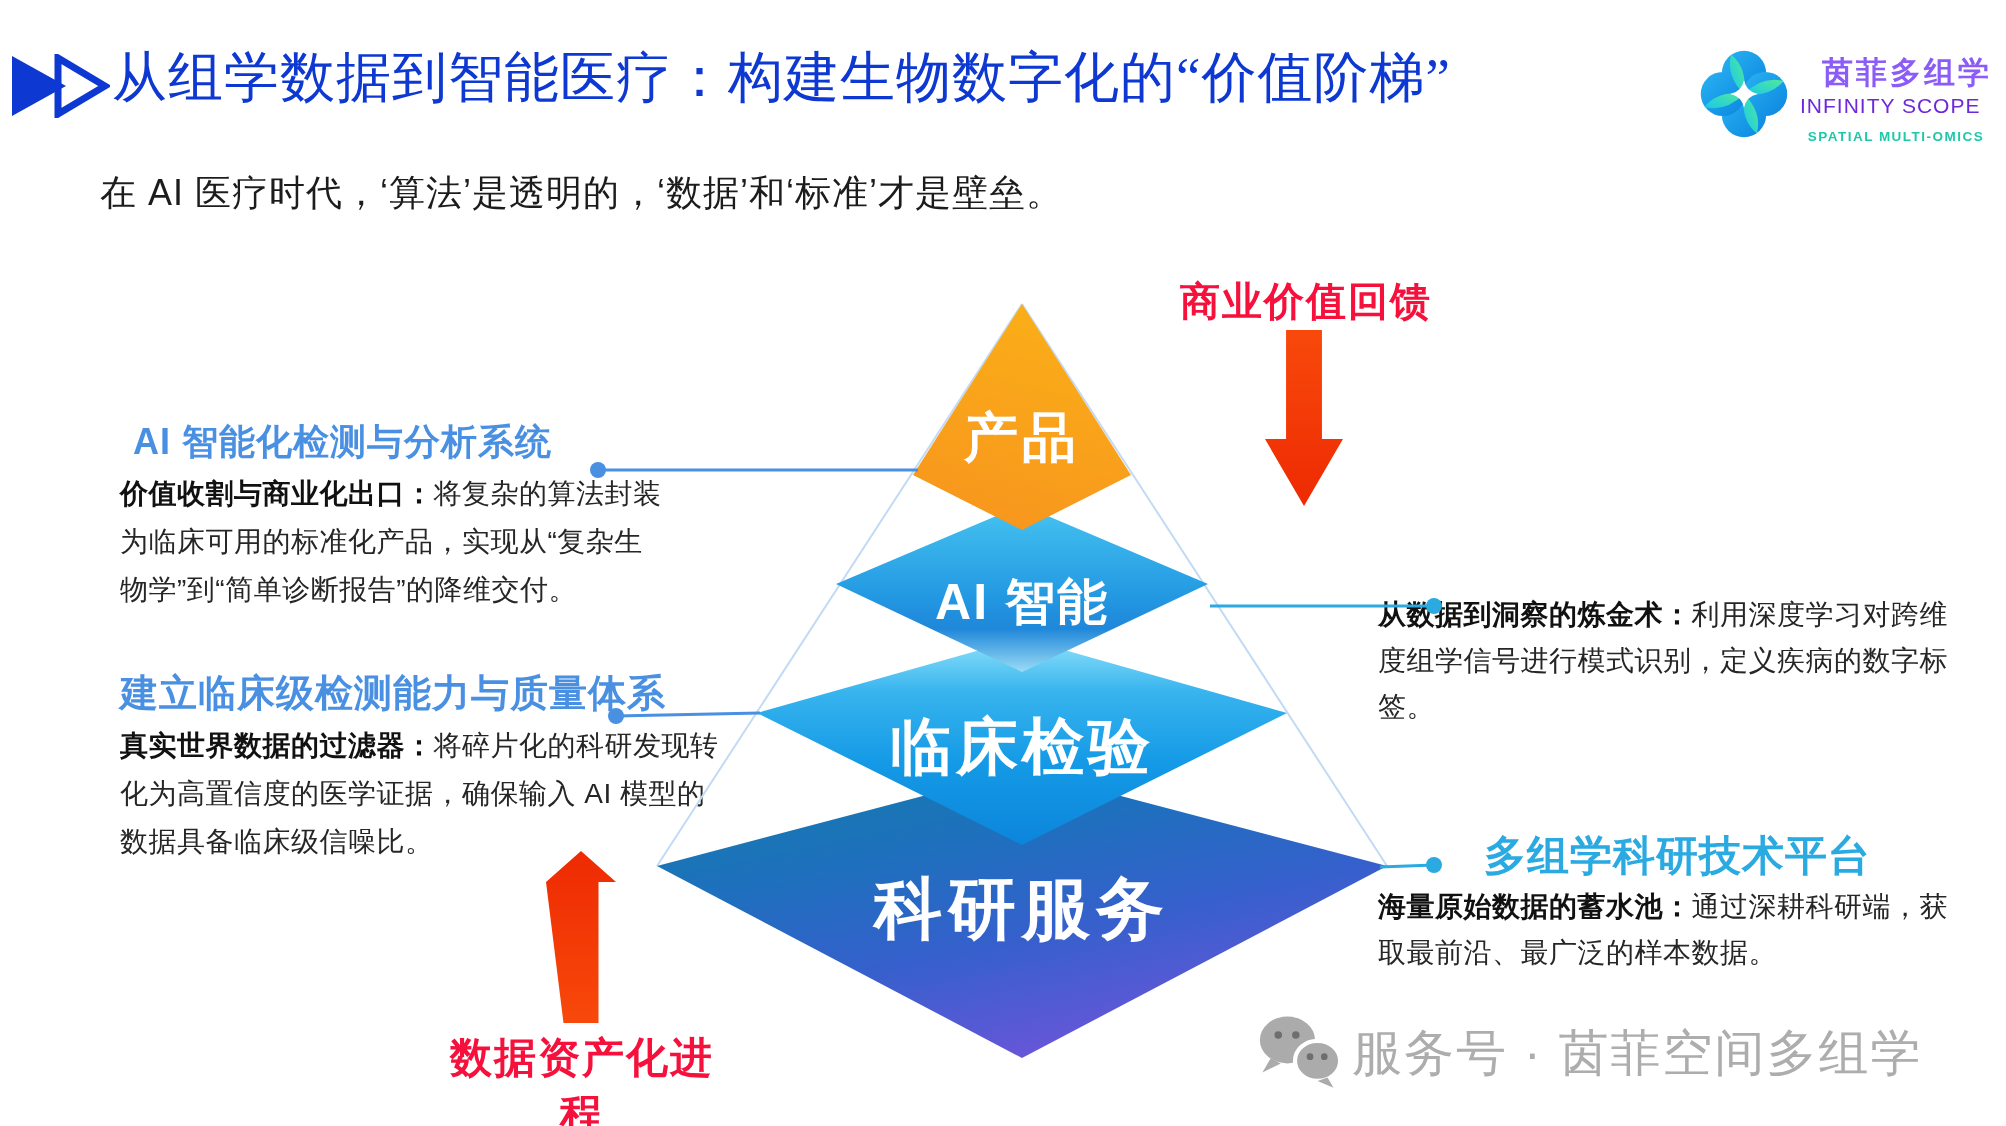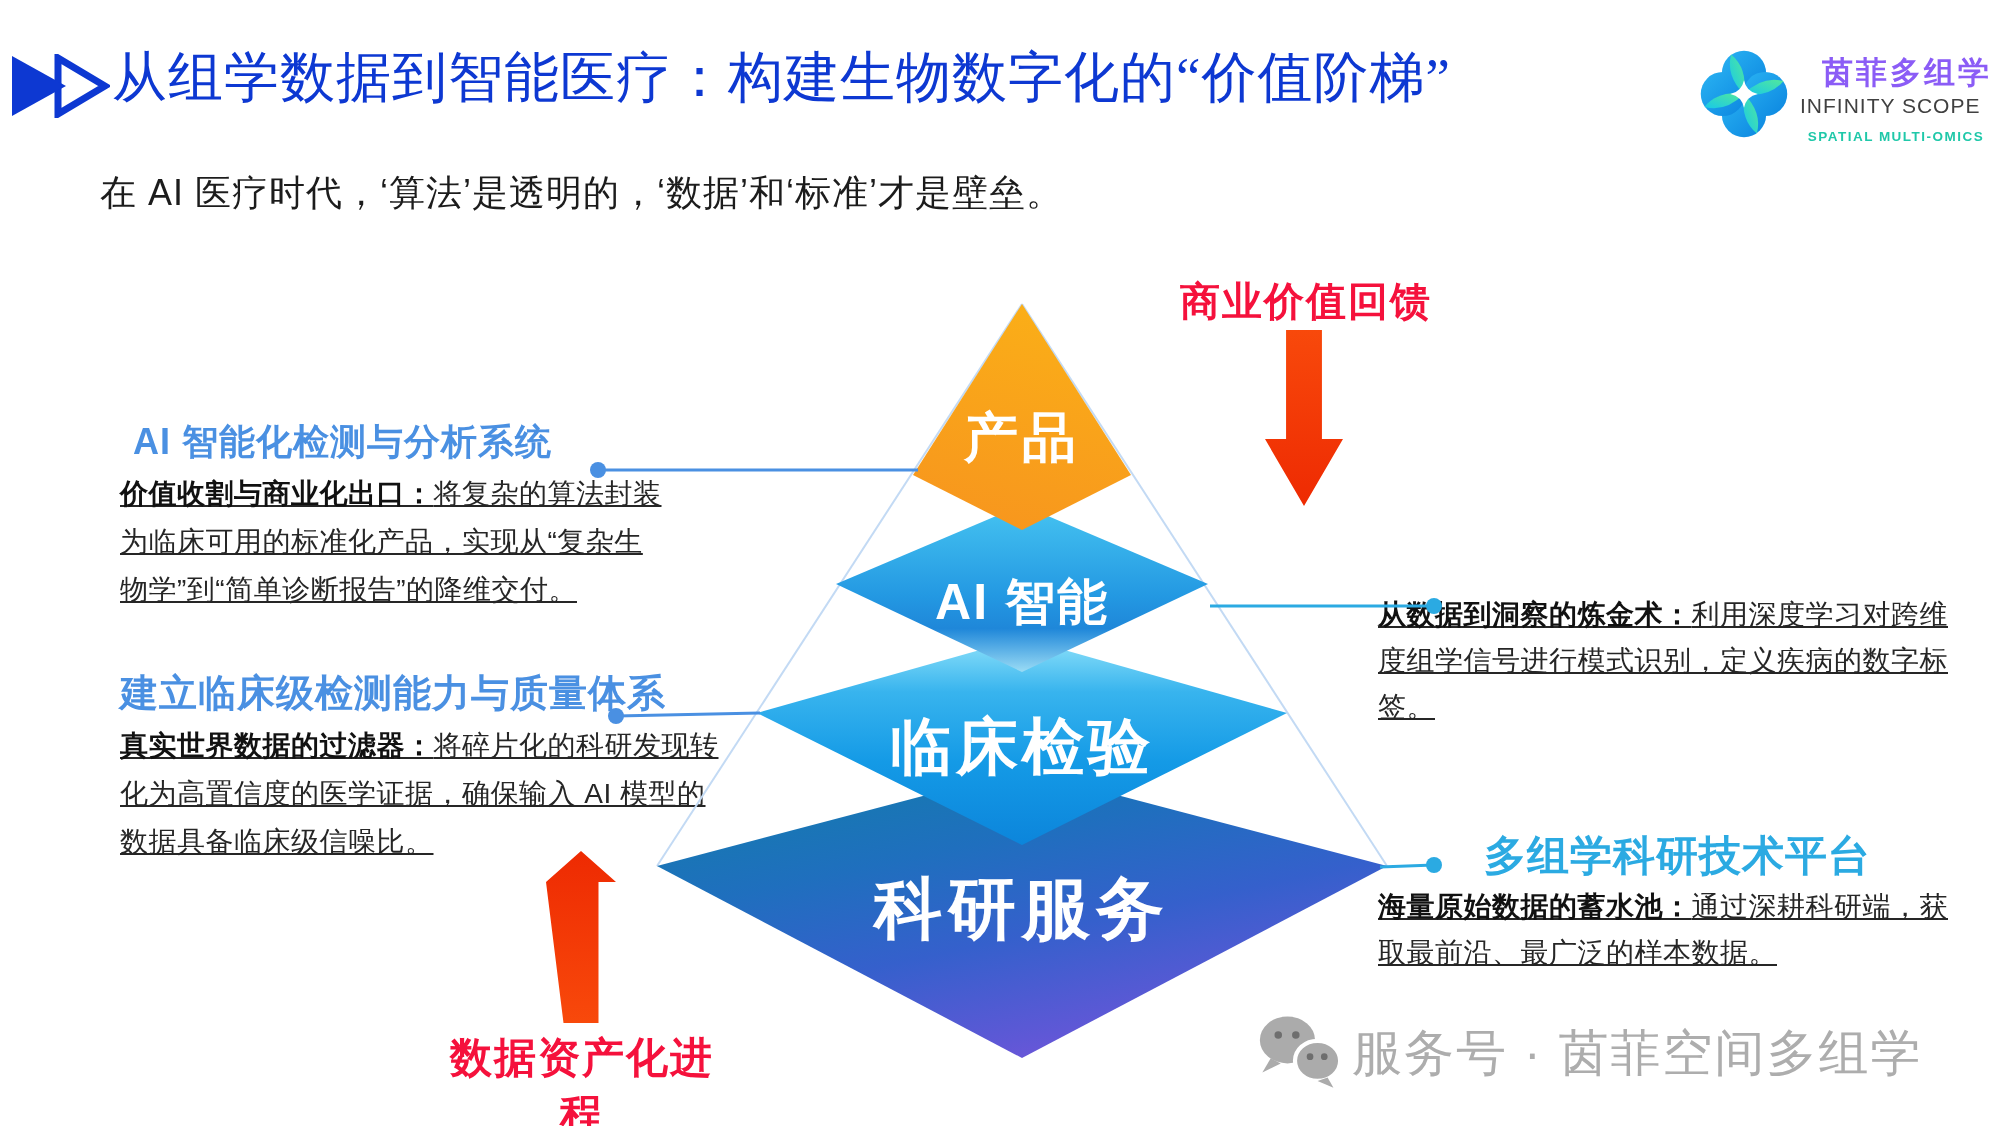--- a/index.html
+++ b/index.html
@@ -16,21 +16,21 @@
     font-size:55px;font-weight:400;color:#0d38d2;letter-spacing:1px;line-height:68px;
   }
   .subtitle{
     left:100px;top:168px;width:1400px;
     font-size:36px;color:#1c1c1c;letter-spacing:1px;line-height:50px;
   }
   .logo-box{left:1698px;top:46px;width:300px;height:100px;}
   .logo-icon{position:absolute;left:0;top:2px;width:92px;height:92px;}
   .logo-text{position:absolute;left:102px;top:10px;}
   .logo-cn{font-size:31px;font-weight:bold;color:#8b5cf6;letter-spacing:3px;line-height:34px;margin-left:22px;}
-  .logo-en{font-size:21px;color:#404040;letter-spacing:1px;line-height:26px;margin-top:3px;}
+  .logo-en{font-size:21px;color:#6d28d9;letter-spacing:1px;line-height:26px;margin-top:3px;}
   .logo-tag{font-size:13.5px;font-weight:bold;color:#1fc8a9;letter-spacing:1.5px;line-height:16px;margin-top:10px;text-align:center;}
 
   
   .diamond{position:absolute;}
   .diamond .lbl{position:absolute;left:0;right:0;text-align:center;color:#ffffff;font-weight:bold;line-height:1;}
   .d-product{left:913px;top:304px;width:218px;height:226px;z-index:5;
     clip-path:polygon(50% 0%,100% 75.7%,50% 100%,0% 75.7%);
     background:linear-gradient(195deg,#fbb117 0%,#f7941e 100%);}
   .d-product .lbl{top:106px;font-size:54px;letter-spacing:4px;}
   .d-ai{left:836px;top:505px;width:372px;height:167px;z-index:4;
@@ -59,21 +59,21 @@
     clip-path:polygon(50% 0%,100% 18%,75% 18%,75% 100%,25% 100%,0% 18%);
     background:linear-gradient(0deg,#f8490b 0%,#ee2a02 100%);}
 
   
   .h-blue{font-weight:bold;color:#4a90e2;}
   .h-cyan{font-weight:bold;color:#2baae2;}
   .h1{left:133px;top:418px;font-size:36px;letter-spacing:1px;}
   .h2{left:120px;top:668px;font-size:38px;letter-spacing:1px;}
   .h3{left:1478px;top:530px;font-size:40px;letter-spacing:1px;}
   .h4{left:1484px;top:828px;font-size:42px;letter-spacing:1px;}
-  .body-text{font-size:28px;color:#262626;letter-spacing:0.5px;text-decoration:underline;}
+  .body-text{font-size:28px;color:#262626;letter-spacing:0.5px;}
   .body-text b{color:#111111;}
   .p1{left:120px;top:470px;width:548px;line-height:48px;}
   .p2{left:120px;top:722px;width:602px;line-height:48px;}
   .p3{left:1378px;top:592px;width:598px;line-height:46px;}
   .p4{left:1378px;top:884px;width:598px;line-height:46px;}
 
   
   .wechat-icon{left:1254px;top:1004px;width:92px;height:92px;}
   .wechat-label{left:1352px;top:1020px;font-size:50px;color:#adadad;letter-spacing:2px;}
 </style>

